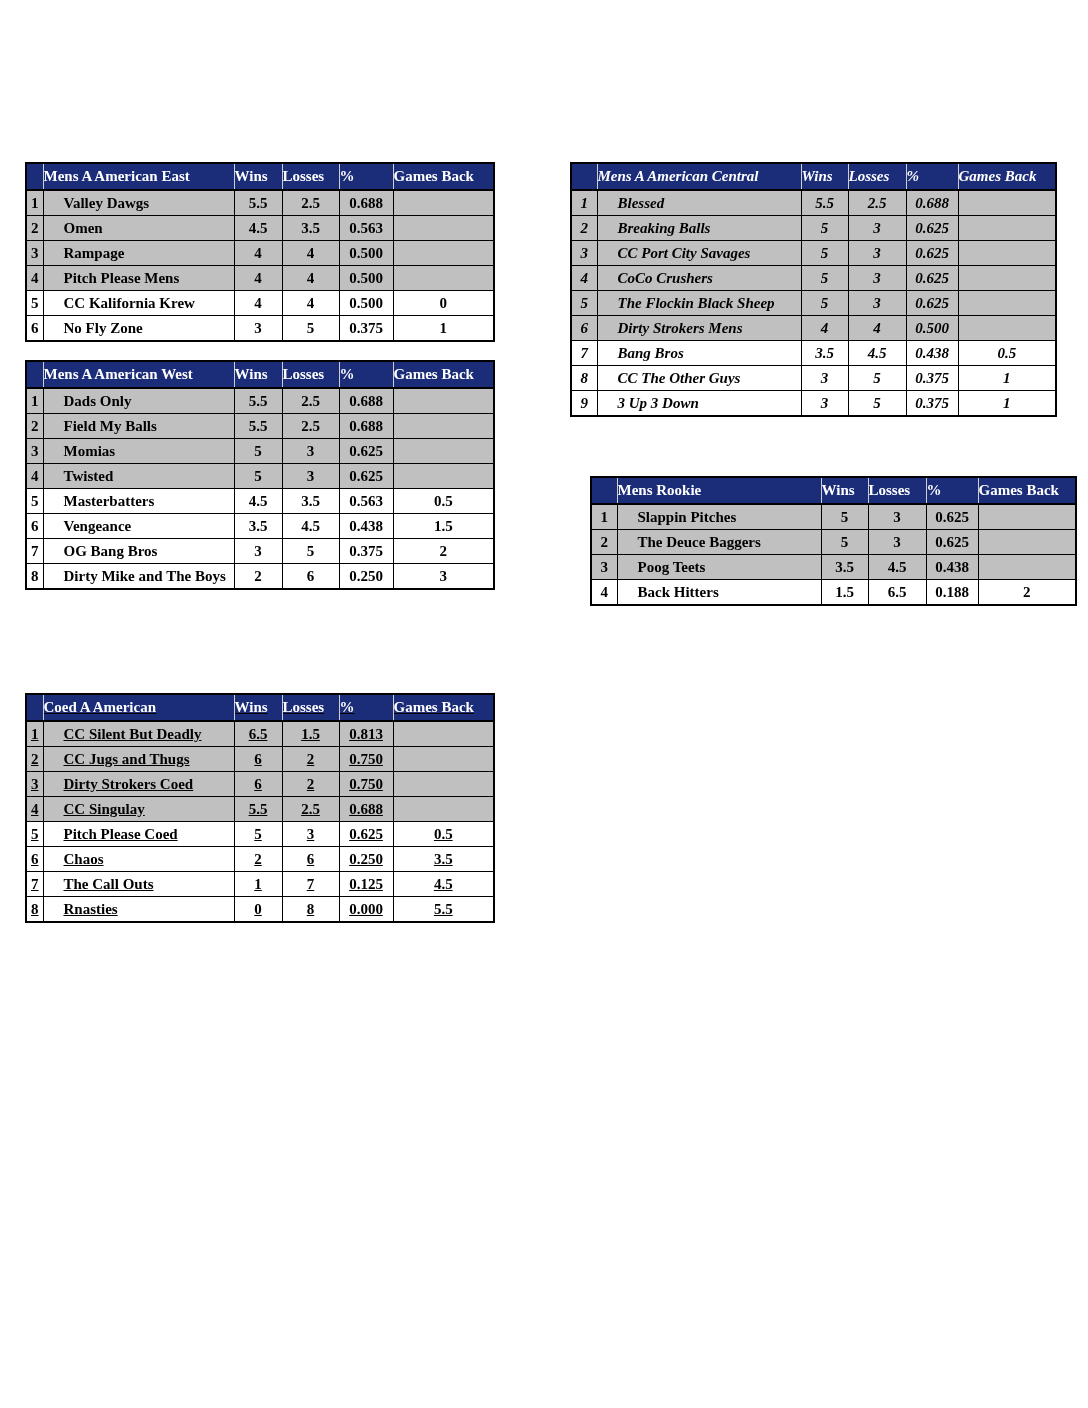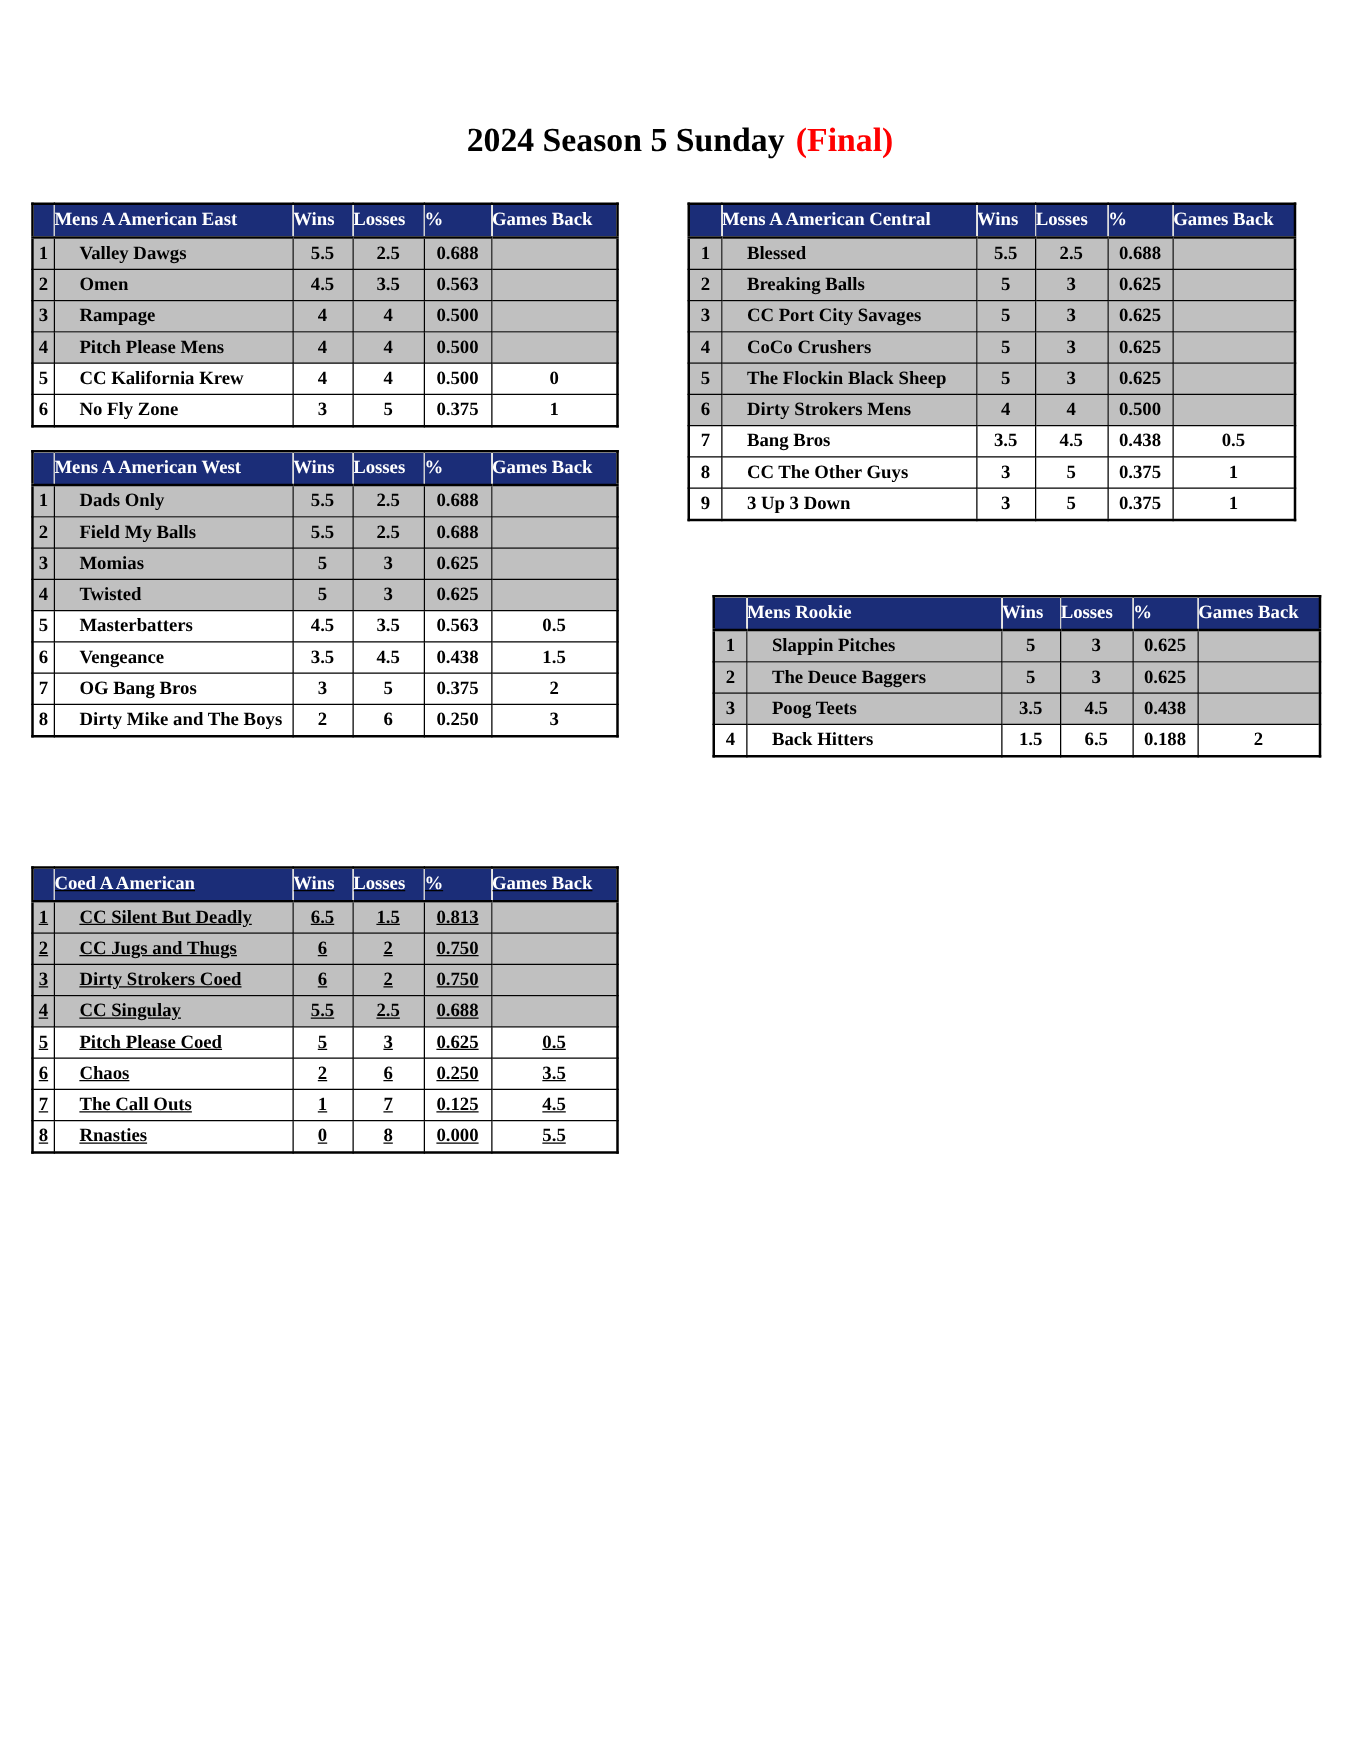--- a/index.html
+++ b/index.html
@@ -70,23 +70,20 @@
   }
   .tbl tbody td.shaded{
     background:var(--shaded);
   }
 </style>
 </head>
 <body>
 
 <div class="page">
 
-  <div class="title">
-    <span>2024 Season 5 Sunday</span><span class="status">(Final)</span>
-  </div>
 
   <div class="tbl" style="left:25px;top:162px;">
       <table style="width: 468px;">
         <colgroup>
           <col style="width: 17px;">
           <col style="width: 191px;">
           <col style="width: 48px;">
           <col style="width: 57px;">
           <col style="width: 54px;">
           <col style="width: 101px;">
@@ -147,21 +144,21 @@
             <td class="team">No Fly Zone</td>
             <td class="num">3</td>
             <td class="num">5</td>
             <td class="num">0.375</td>
             <td class="num">1</td>
           </tr>
         </tbody>
       </table>
     </div>
 
-  <div class="tbl" style="left:550px;top:162px;">
+  <div class="tbl" style="left:570px;top:162px;font-style:italic;">
       <table style="width: 485px;">
         <colgroup>
           <col style="width: 26px;">
           <col style="width: 204px;">
           <col style="width: 47px;">
           <col style="width: 58px;">
           <col style="width: 52px;">
           <col style="width: 98px;">
         </colgroup>
         <thead>
@@ -333,21 +330,21 @@
             <td class="team">Dirty Mike and The Boys</td>
             <td class="num">2</td>
             <td class="num">6</td>
             <td class="num">0.250</td>
             <td class="num">3</td>
           </tr>
         </tbody>
       </table>
     </div>
 
-  <div class="tbl" style="left:570px;top:476px;">
+  <div class="tbl" style="left:590px;top:476px;">
       <table style="width: 485px;">
         <colgroup>
           <col style="width: 26px;">
           <col style="width: 204px;">
           <col style="width: 47px;">
           <col style="width: 58px;">
           <col style="width: 52px;">
           <col style="width: 98px;">
         </colgroup>
         <thead>

